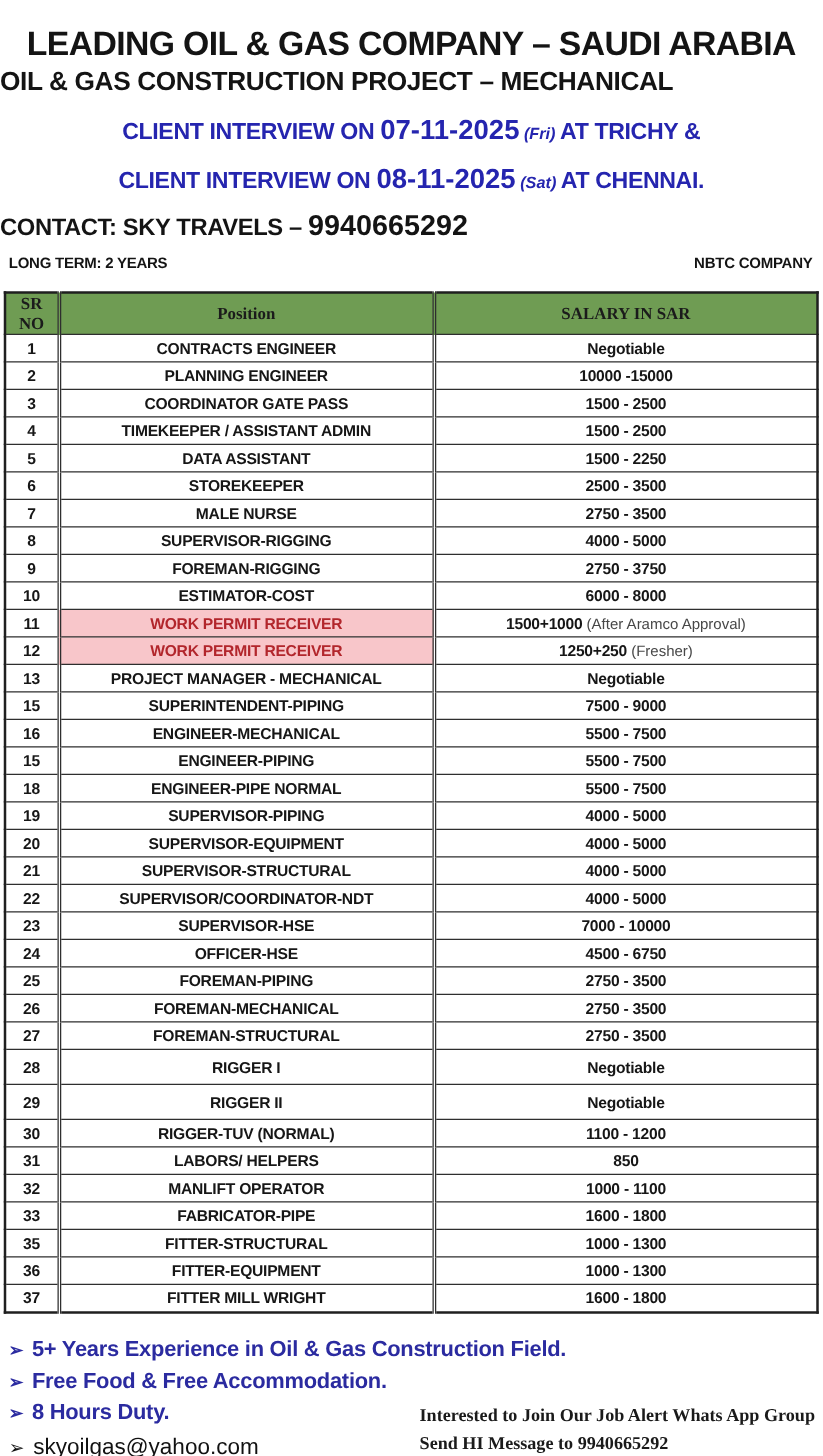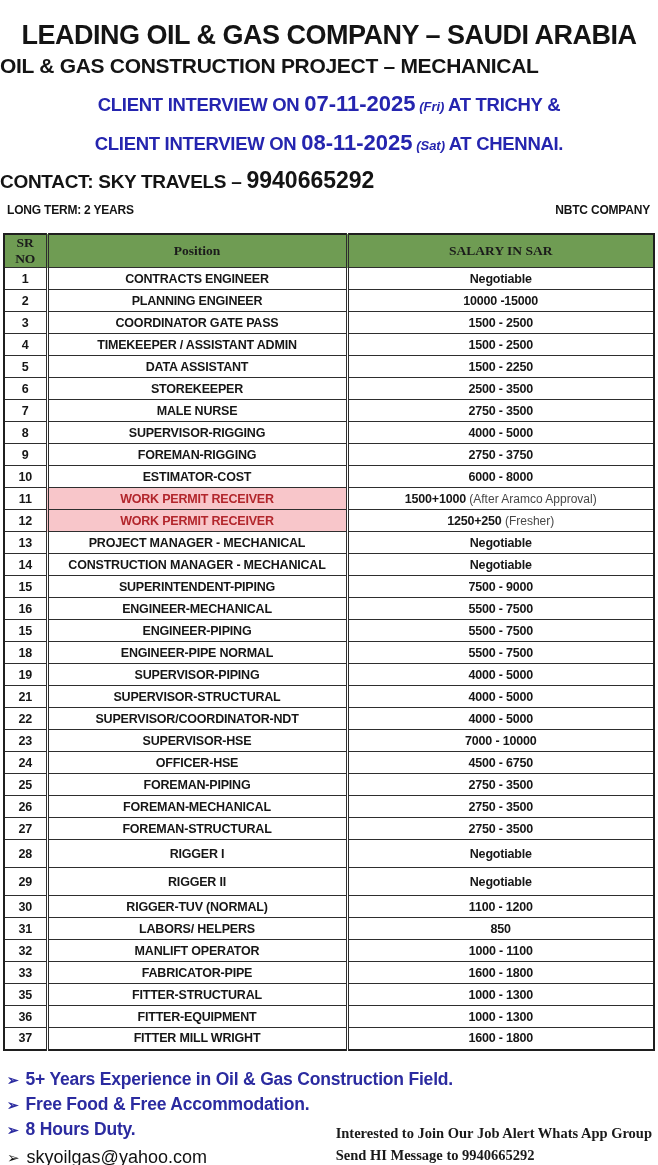--- a/index.html
+++ b/index.html
@@ -145,25 +145,20 @@
           <td class="c-no">12</td>
           <td class="c-pos hl">WORK PERMIT RECEIVER</td>
           <td class="c-sal"><span class="sal-main">1250+250</span><span class="sal-note"> (Fresher)</span></td>
         </tr>
         <tr>
           <td class="c-no">13</td>
           <td class="c-pos">PROJECT MANAGER - MECHANICAL</td>
           <td class="c-sal"><span class="sal-main">Negotiable</span></td>
         </tr>
         <tr>
-          <td class="c-no">14</td>
-          <td class="c-pos">CONSTRUCTION MANAGER - MECHANICAL</td>
-          <td class="c-sal"><span class="sal-main">Negotiable</span></td>
-        </tr>
-        <tr>
           <td class="c-no">15</td>
           <td class="c-pos">SUPERINTENDENT-PIPING</td>
           <td class="c-sal"><span class="sal-main">7500 - 9000</span></td>
         </tr>
         <tr>
           <td class="c-no">16</td>
           <td class="c-pos">ENGINEER-MECHANICAL</td>
           <td class="c-sal"><span class="sal-main">5500 - 7500</span></td>
         </tr>
         <tr>
@@ -175,20 +170,25 @@
           <td class="c-no">18</td>
           <td class="c-pos">ENGINEER-PIPE NORMAL</td>
           <td class="c-sal"><span class="sal-main">5500 - 7500</span></td>
         </tr>
         <tr>
           <td class="c-no">19</td>
           <td class="c-pos">SUPERVISOR-PIPING</td>
           <td class="c-sal"><span class="sal-main">4000 - 5000</span></td>
         </tr>
         <tr>
+          <td class="c-no">20</td>
+          <td class="c-pos">SUPERVISOR-EQUIPMENT</td>
+          <td class="c-sal"><span class="sal-main">4000 - 5000</span></td>
+        </tr>
+        <tr>
           <td class="c-no">21</td>
           <td class="c-pos">SUPERVISOR-STRUCTURAL</td>
           <td class="c-sal"><span class="sal-main">4000 - 5000</span></td>
         </tr>
         <tr>
           <td class="c-no">22</td>
           <td class="c-pos">SUPERVISOR/COORDINATOR-NDT</td>
           <td class="c-sal"><span class="sal-main">4000 - 5000</span></td>
         </tr>
         <tr>

